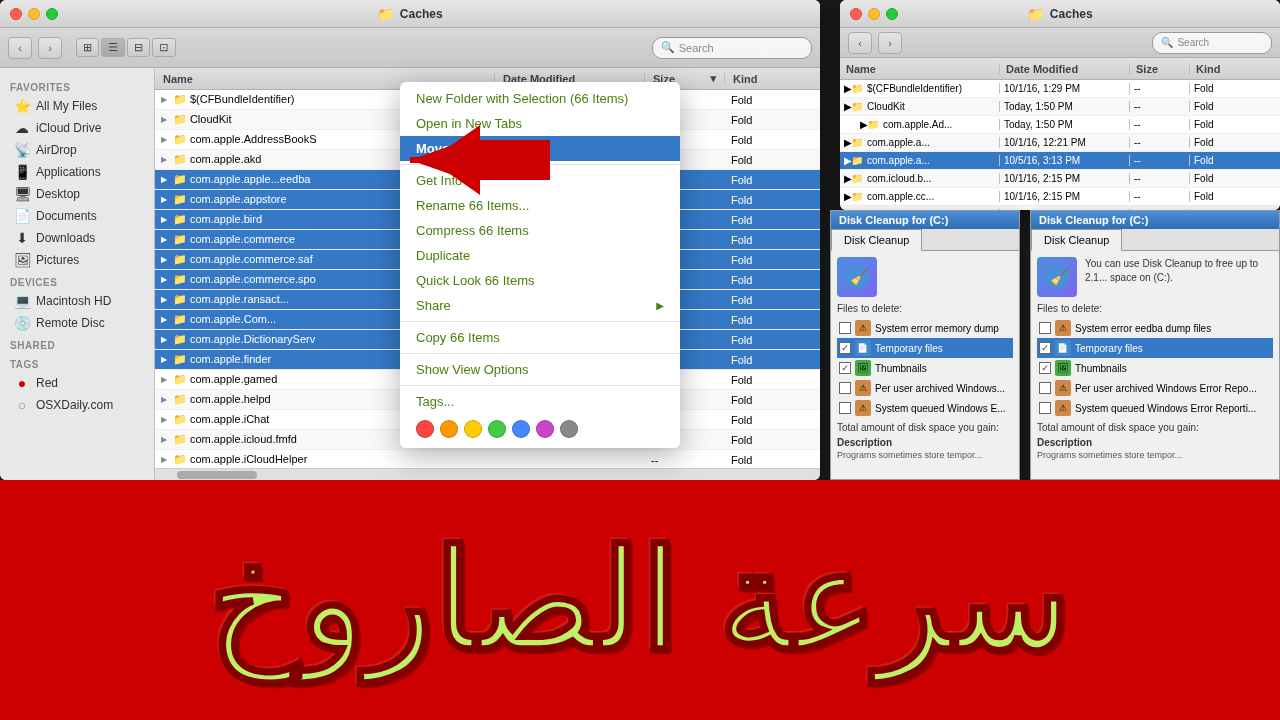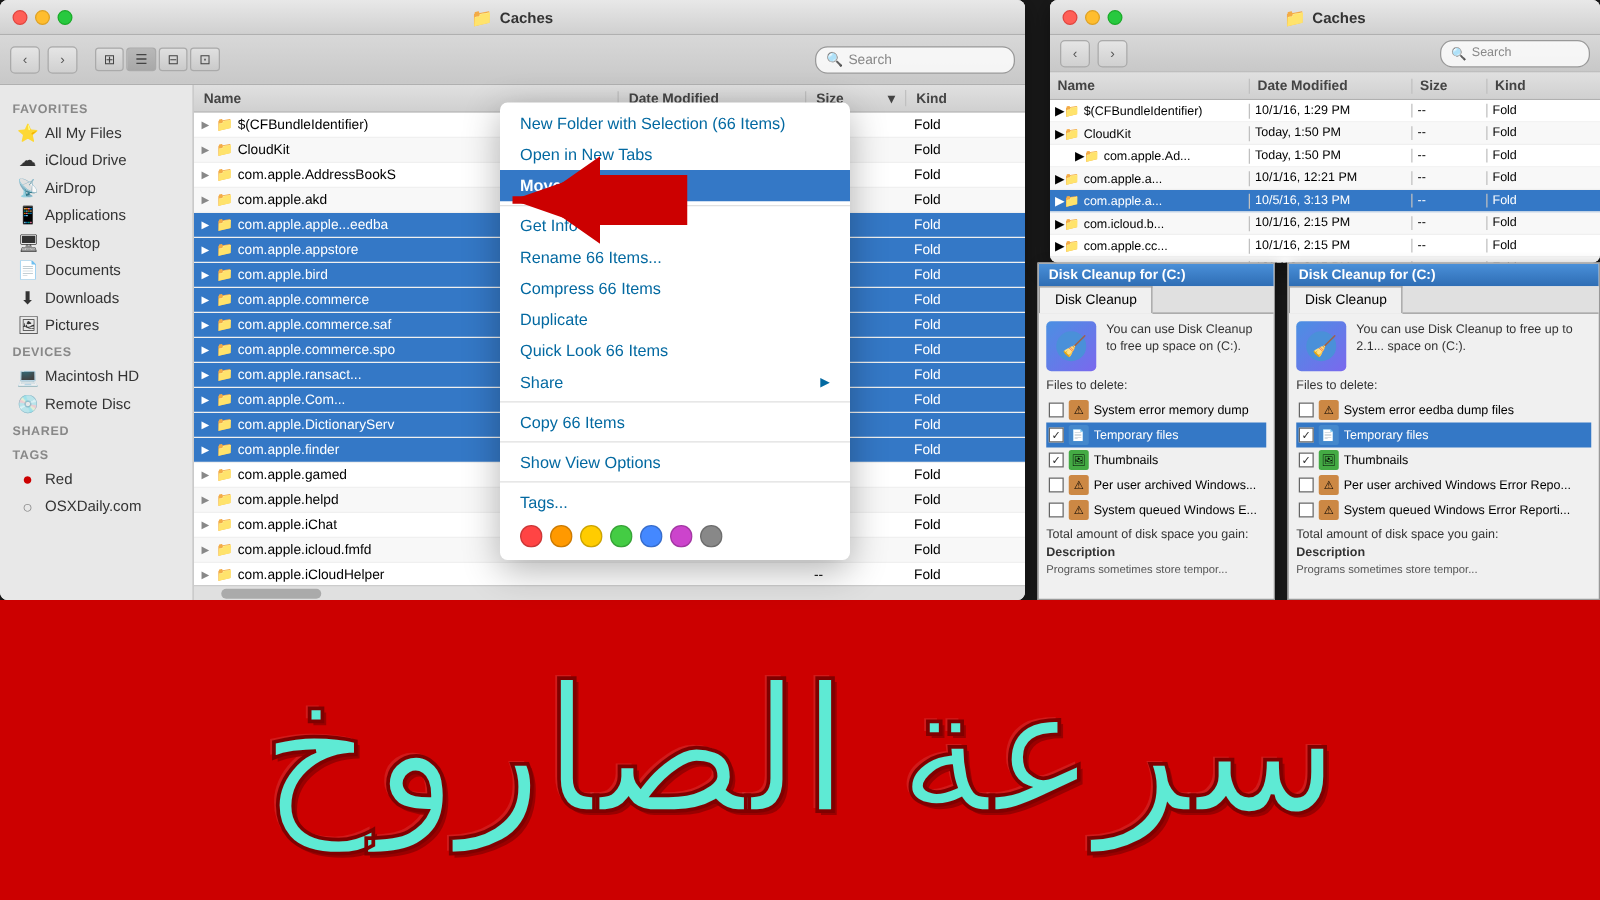--- a/index.html
+++ b/index.html
@@ -176,21 +176,21 @@
       border-radius: 6px;
       box-shadow: 0 8px 30px rgba(0,0,0,0.3);
       padding: 4px 0;
       font-size: 13px;
       z-index: 100;
     }
 
     .ctx-item {
       padding: 5px 16px;
       cursor: pointer;
-      color: #0369a1;
+      color: #4d7c0f;
       display: flex; align-items: center; justify-content: space-between;
       white-space: nowrap;
     }
     .ctx-item.highlighted { background: #3478c6; color: white; font-weight: 600; }
     .ctx-separator { height: 1px; background: #e0e0e0; margin: 3px 0; }
     .ctx-arrow { font-size: 10px; }
 
     
     .ctx-colors {
       display: flex; align-items: center; gap: 6px;
@@ -322,22 +322,22 @@
       position: absolute;
       bottom: 0; left: 0;
       width: 1280px; height: 240px;
       background: #cc0000;
       display: flex; align-items: center; justify-content: center;
       z-index: 50;
     }
 
     .arabic-text {
       font-size: 140px;
-      font-weight: 400;
-      color: #5eead4;
+      font-weight: 700;
+      color: #bef264;
       text-shadow: 3px 3px 0 #900, -3px -3px 0 rgba(255,255,255,0.1);
       font-family: 'Arial', 'Tahoma', sans-serif;
       letter-spacing: 4px;
       -webkit-text-stroke: 3px #800000;
     }
 
     
     .finder2-header-row {
       display: flex;
       align-items: center;
@@ -732,21 +732,20 @@
     <div class="dc-tab active">Disk Cleanup</div>
   </div>
   <div class="dc-body">
     <div class="dc-icon-area">
       <div class="dc-icon">
         <svg width="30" height="30" viewBox="0 0 30 30">
           <circle cx="15" cy="15" r="12" fill="#4a90d9"></circle>
           <text x="8" y="20" font-size="16" fill="white">🧹</text>
         </svg>
       </div>
-      <div class="dc-desc">You can use Disk Cleanup to free up space on  (C:).</div>
     </div>
     <div class="dc-files-label">Files to delete:</div>
     <div class="dc-file-item">
       <div class="dc-checkbox"></div>
       <div class="dc-file-icon" style="background:#cc8844;">
           <span class="dc-file-icon-img">⚠</span>
         </div>
       <span class="dc-file-name">System error memory dump</span>
     </div>
     <div class="dc-file-item selected">

